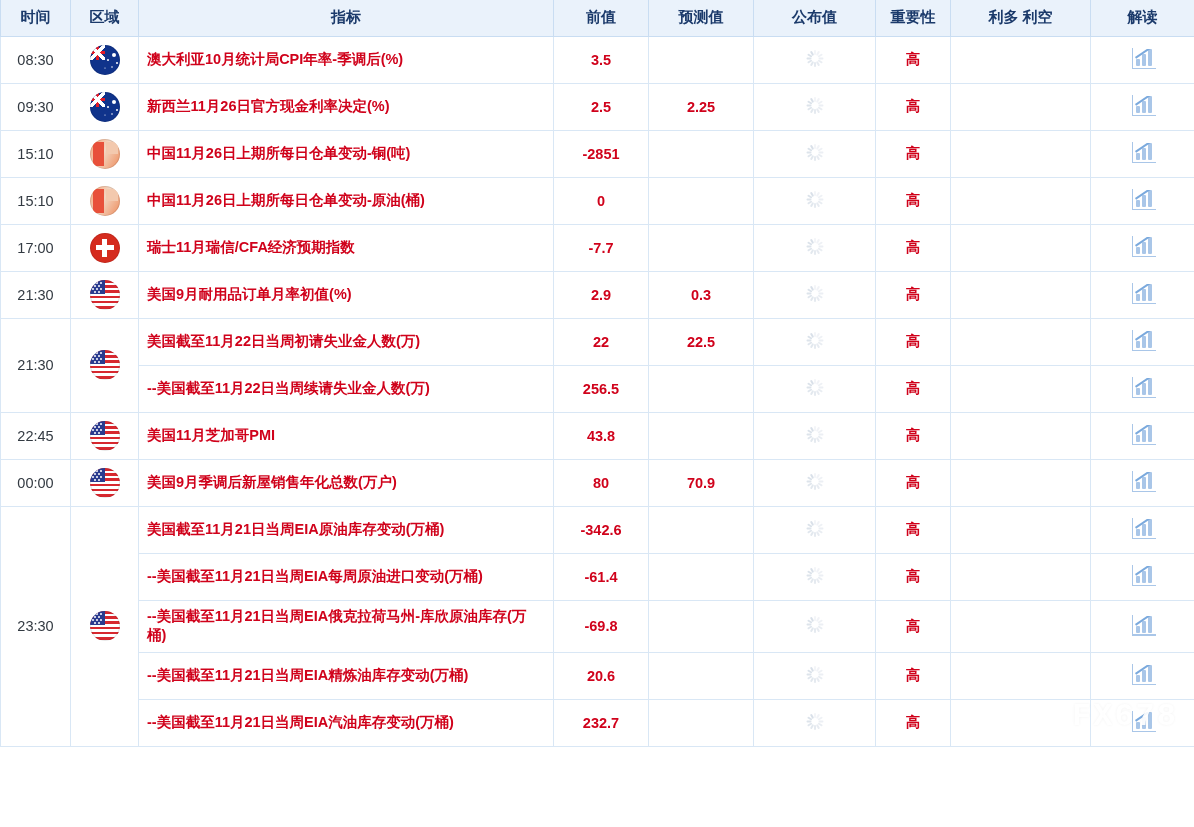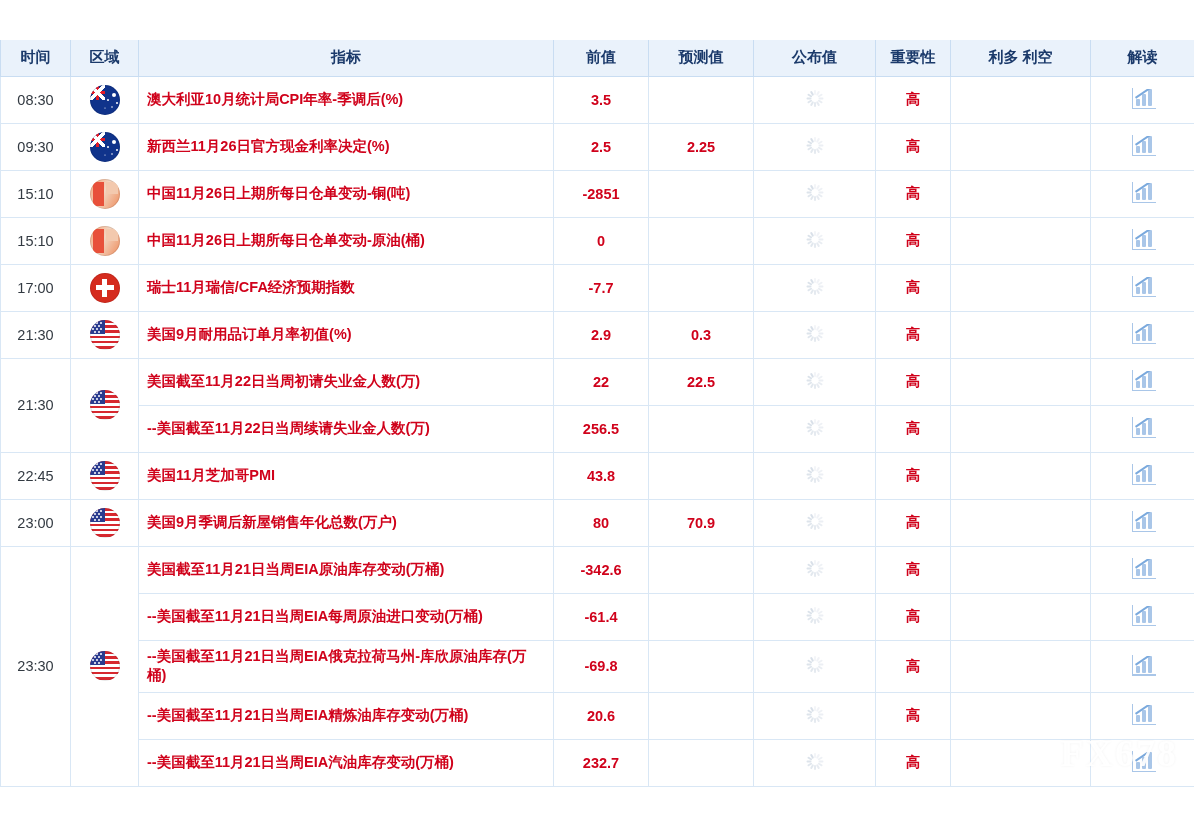--- a/index.html
+++ b/index.html
@@ -6,21 +6,20 @@
   html, body {
     margin: 0; padding: 0;
     width: 1194px;
     background: #ffffff;
     font-family: "Liberation Sans", "DejaVu Sans", sans-serif;
   }
   table.cal {
     width: 1194px;
     border-collapse: collapse;
     table-layout: fixed;
-    margin-top: 40px;
   }
   table.cal th {
     background: #eaf2fb;
     color: #1b3a6b;
     font-size: 15px;
     font-weight: bold;
     height: 36px;
     border: 1px solid #c9ddf2;
     border-top: none;
     text-align: center;
@@ -223,25 +222,25 @@
     background: #7aa9dd;
     transform: rotate(-34deg);
     transform-origin: 0 0;
   }
 
   
   .watermark {
     position: absolute;
     right: 16px;
     bottom: 12px;
-    font-size: 38px;
+    font-size: 32px;
     font-weight: bold;
     color: rgba(255,255,255,0.92);
     letter-spacing: 2px;
-    font-family: Liberation Serif, serif;
+    font-family: Liberation Mono, monospace;
     text-shadow: 0 0 3px rgba(0,0,0,0.05);
     pointer-events: none;
     margin-top: 20px;
   }
   .wrap { position: relative; width: 1194px; }
 </style>
 </head>
 <body>
 
 <div class="wrap">
@@ -362,21 +361,21 @@
           <td class="region"><span class="flag flag-us"></span></td>
           <td class="indicator">美国11月芝加哥PMI</td>
           <td class="num">43.8</td>
           <td class="num"></td>
           <td class="pub"><span class="spinner"><span style="transform: rotate(0deg); opacity: 0.25;"></span><span style="transform: rotate(30deg); opacity: 0.3;"></span><span style="transform: rotate(60deg); opacity: 0.35;"></span><span style="transform: rotate(90deg); opacity: 0.4;"></span><span style="transform: rotate(120deg); opacity: 0.45;"></span><span style="transform: rotate(150deg); opacity: 0.5;"></span><span style="transform: rotate(180deg); opacity: 0.55;"></span><span style="transform: rotate(210deg); opacity: 0.6;"></span><span style="transform: rotate(240deg); opacity: 0.65;"></span><span style="transform: rotate(270deg); opacity: 0.7;"></span><span style="transform: rotate(300deg); opacity: 0.75;"></span><span style="transform: rotate(330deg); opacity: 0.8;"></span></span></td>
           <td class="imp">高</td>
           <td class="effect"></td>
           <td class="read"><span class="chart-icon"><span class="axis-v"></span><span class="axis-h"></span><span class="bar b1"></span><span class="bar b2"></span><span class="bar b3"></span><span class="arrow"></span></span></td>
         </tr>
         <tr>
-          <td class="time">23:00</td>
+          <td class="time">00:00</td>
           <td class="region"><span class="flag flag-us"></span></td>
           <td class="indicator">美国9月季调后新屋销售年化总数(万户)</td>
           <td class="num">80</td>
           <td class="num">70.9</td>
           <td class="pub"><span class="spinner"><span style="transform: rotate(0deg); opacity: 0.25;"></span><span style="transform: rotate(30deg); opacity: 0.3;"></span><span style="transform: rotate(60deg); opacity: 0.35;"></span><span style="transform: rotate(90deg); opacity: 0.4;"></span><span style="transform: rotate(120deg); opacity: 0.45;"></span><span style="transform: rotate(150deg); opacity: 0.5;"></span><span style="transform: rotate(180deg); opacity: 0.55;"></span><span style="transform: rotate(210deg); opacity: 0.6;"></span><span style="transform: rotate(240deg); opacity: 0.65;"></span><span style="transform: rotate(270deg); opacity: 0.7;"></span><span style="transform: rotate(300deg); opacity: 0.75;"></span><span style="transform: rotate(330deg); opacity: 0.8;"></span></span></td>
           <td class="imp">高</td>
           <td class="effect"></td>
           <td class="read"><span class="chart-icon"><span class="axis-v"></span><span class="axis-h"></span><span class="bar b1"></span><span class="bar b2"></span><span class="bar b3"></span><span class="arrow"></span></span></td>
         </tr>
         <tr>

